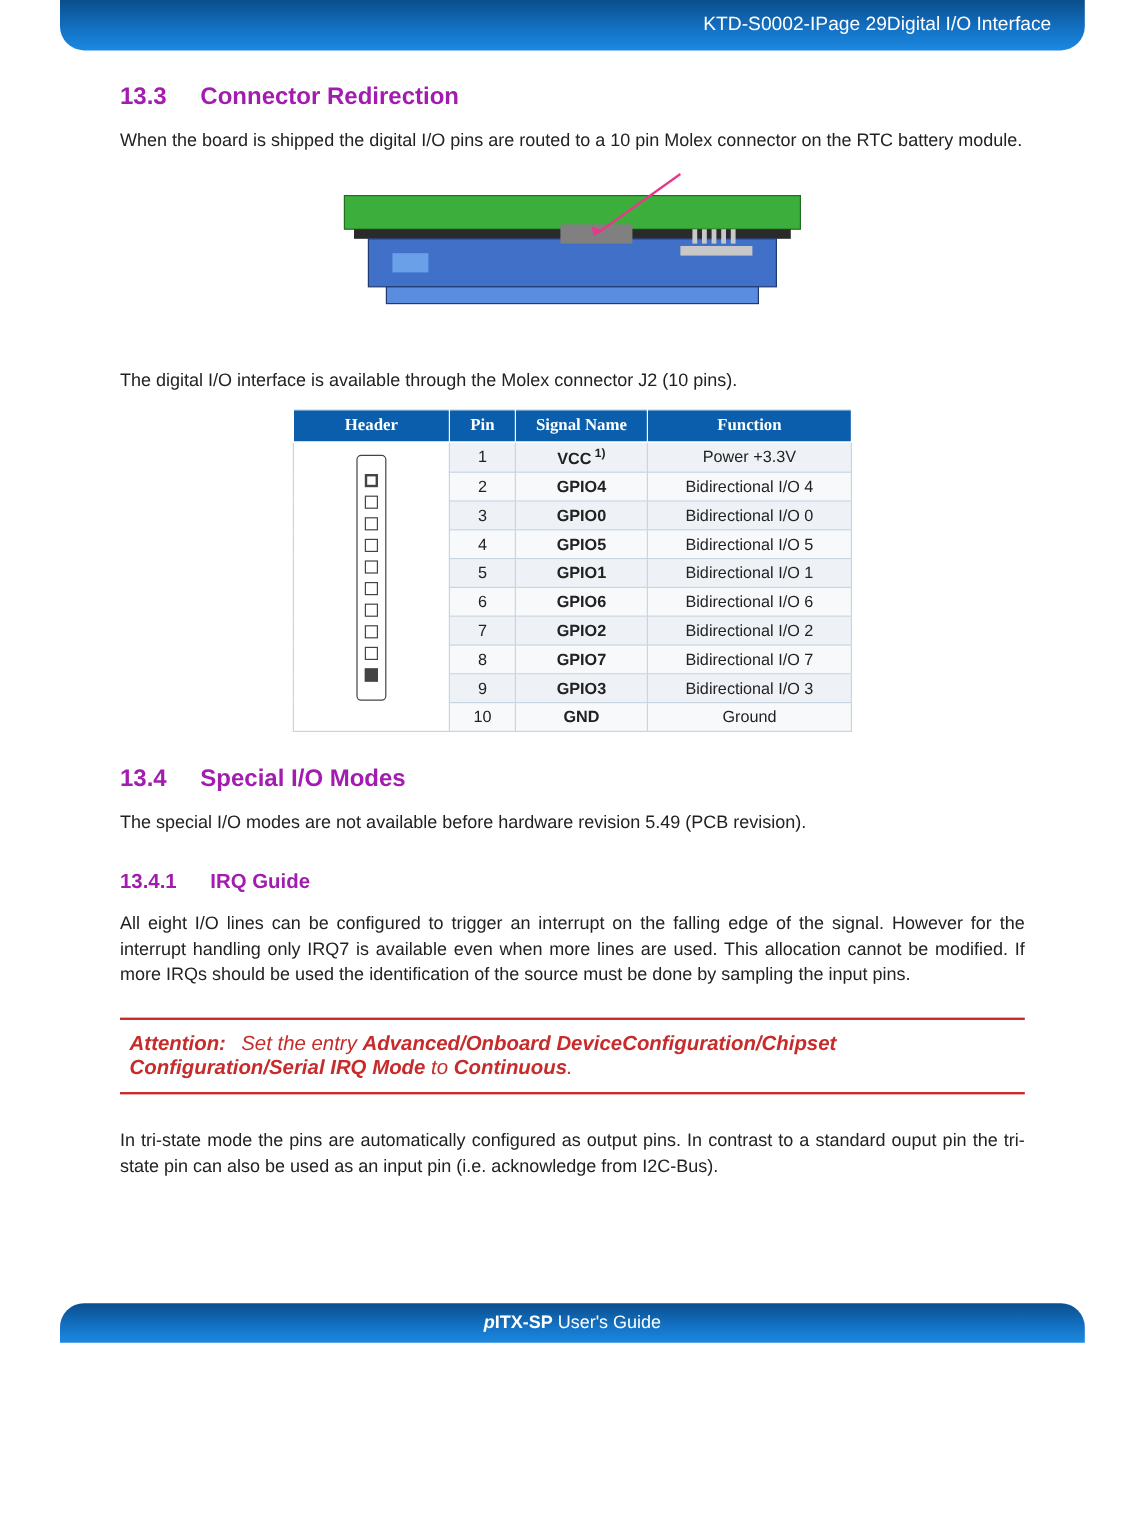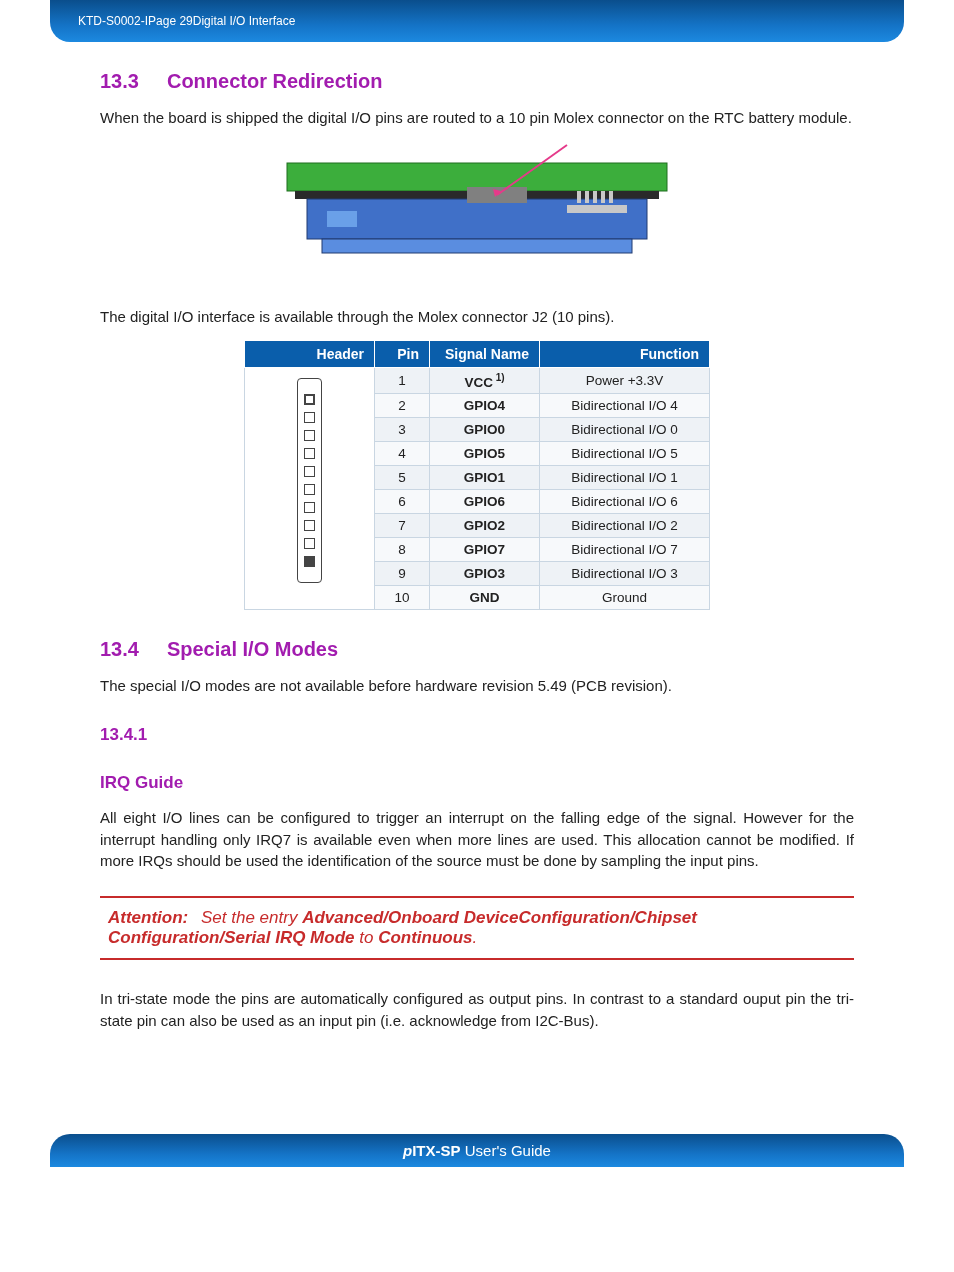--- a/index.html
+++ b/index.html
@@ -10,53 +10,54 @@
     margin: 0 auto;
     color: #222;
     font-size: 15px;
   }
   .top-header {
     background: linear-gradient(#0a4e8c, #1473c6 60%, #1c89e0);
     color: #fff;
     height: 42px;
     display: flex;
     align-items: center;
-    justify-content: flex-start;
+    justify-content: flex-end;
     padding: 0 28px;
     border-bottom-left-radius: 20px;
     border-bottom-right-radius: 20px;
     margin: 0 50px 28px 50px;
-    font-size: 12px;
+    font-size: 16px;
   }
   .content { padding: 0 100px 20px 100px; }
   .sec-head {
     color: #a21caf;
     font-weight: bold;
     margin: 28px 0 14px 0;
     display: flex;
     gap: 28px;
   }
   .sec-head.h2 { font-size: 20px; }
-  .sec-head.h3 { font-size: 17px; flex-direction: column; }
+  .sec-head.h3 { font-size: 17px; }
   p { line-height: 1.45; margin-bottom: 12px; text-align: justify; }
   .board-img-wrap { text-align: center; margin: 10px 0 22px 0; }
   .board-img { display:inline-block; }
   .pinout-table {
     border-collapse: collapse;
     margin: 10px auto 28px auto;
     border: 1px solid #0a5eab;
   }
   .pinout-table th {
     background: #0a5eab;
     color: #fff;
     font-weight: bold;
     font-size: 14px;
     padding: 5px 10px;
     border: 1px solid #fff;
-    text-align: right;
+    text-align: center;
+    font-family: Liberation Serif, serif;
   }
   .pinout-table td {
     font-size: 13.5px;
     padding: 4px 10px;
     border: 1px solid #c9d6e2;
     text-align: center;
     background: #eef2f6;
   }
   .pinout-table tr:nth-child(even) td { background: #f7f9fb; }
   .pinout-table td.signal { font-weight: bold; }

